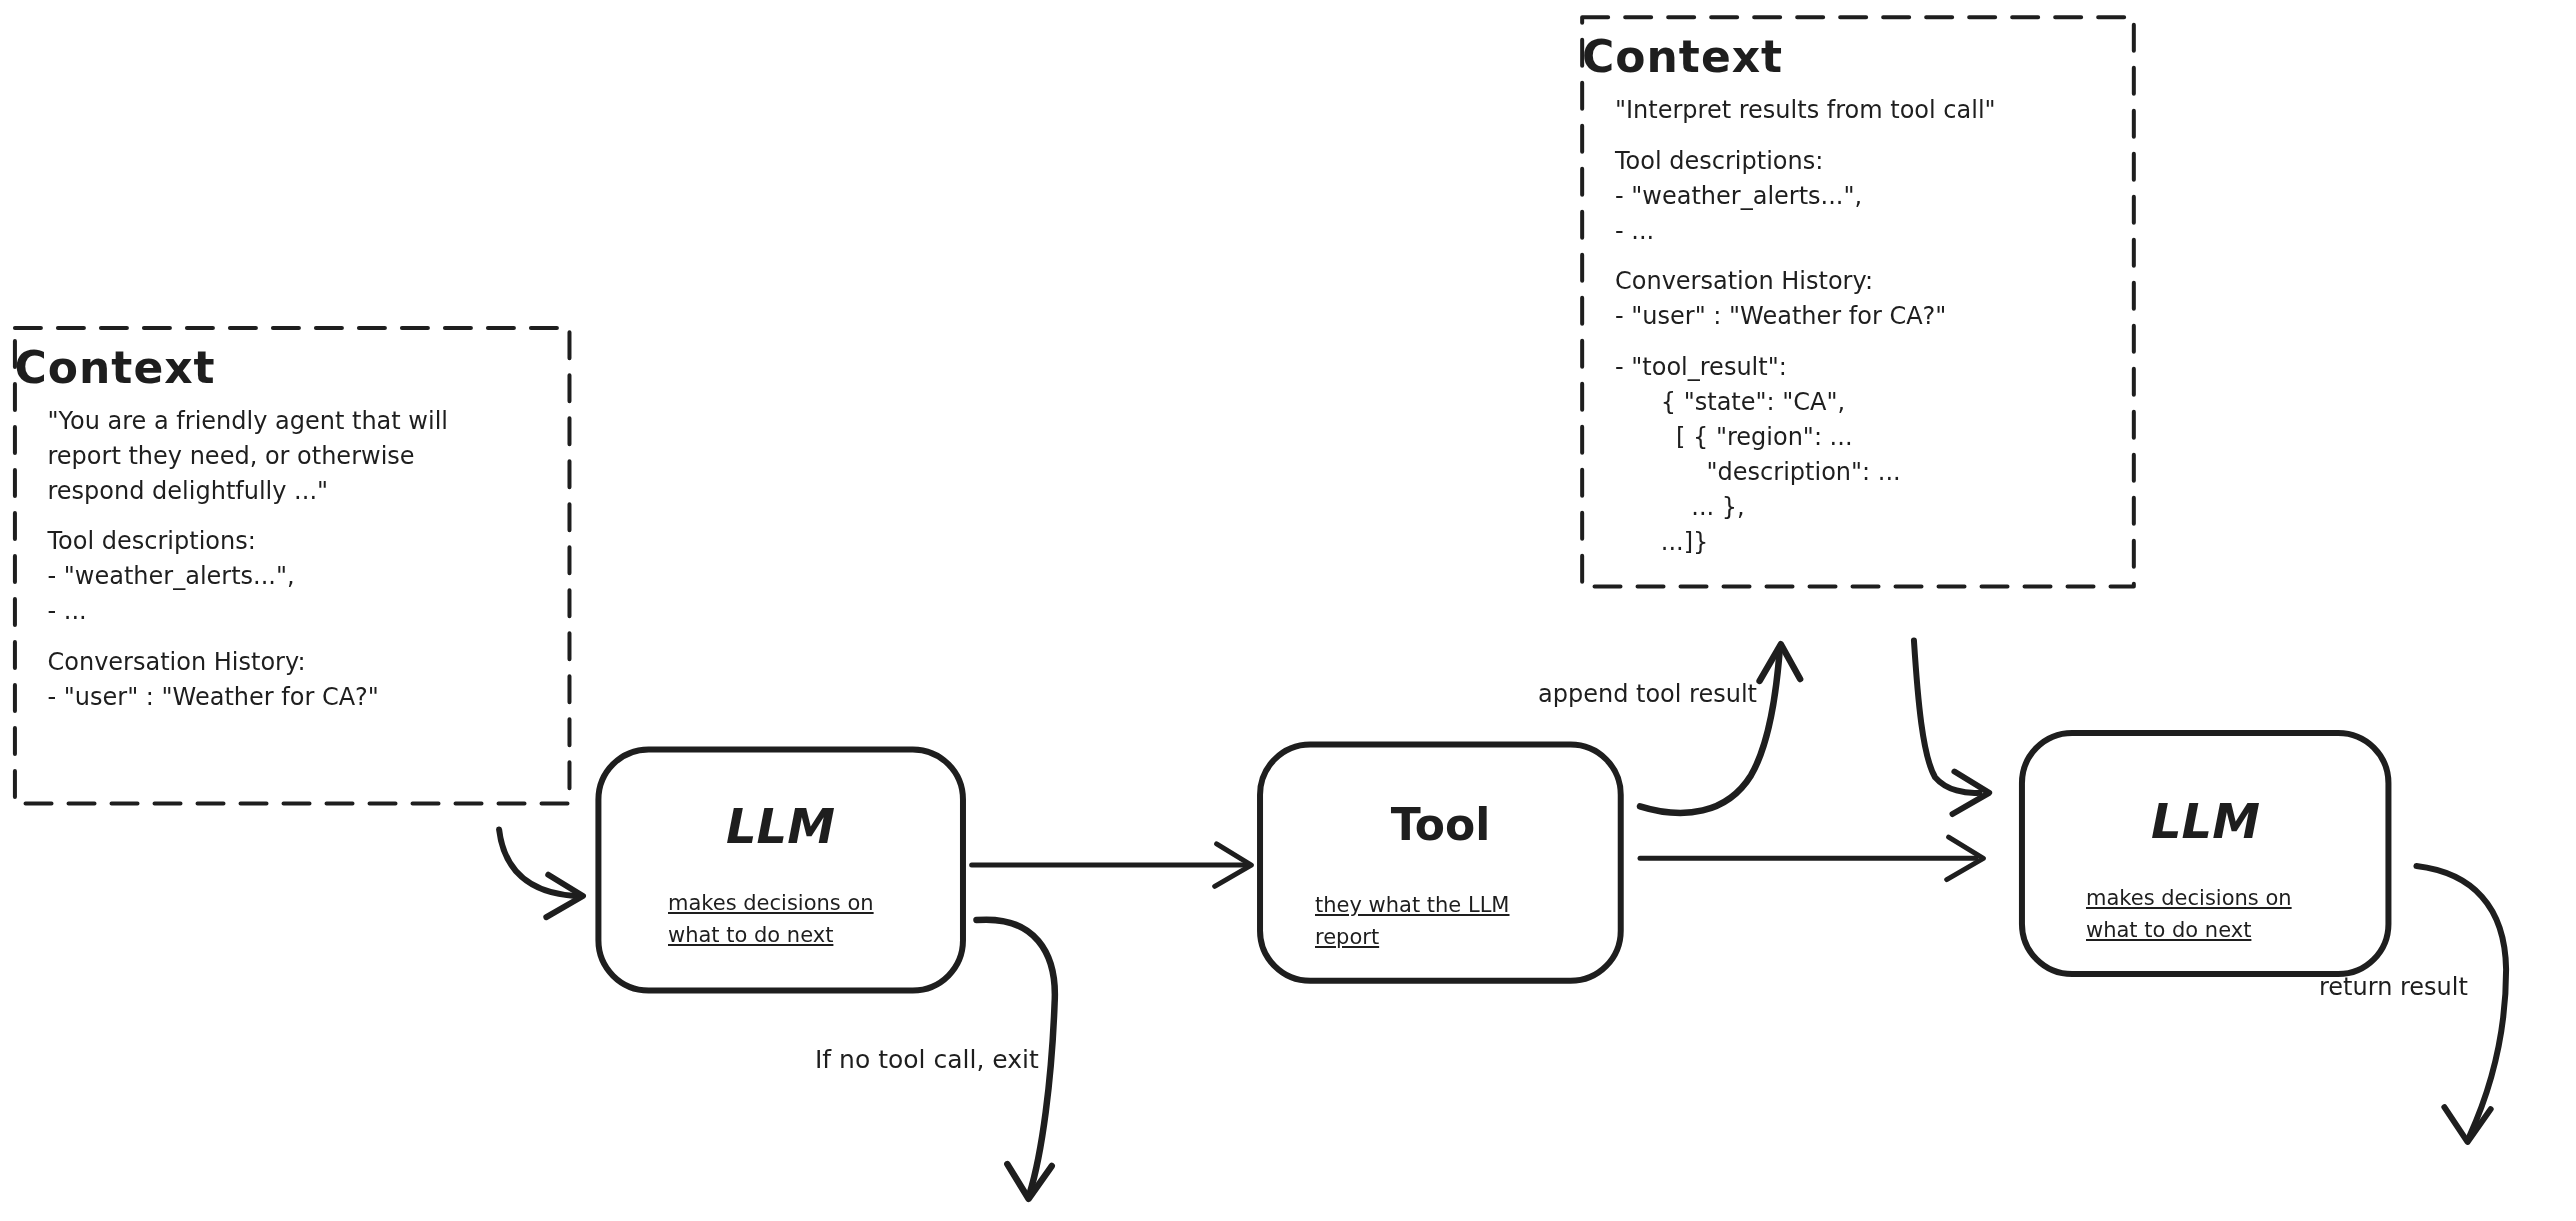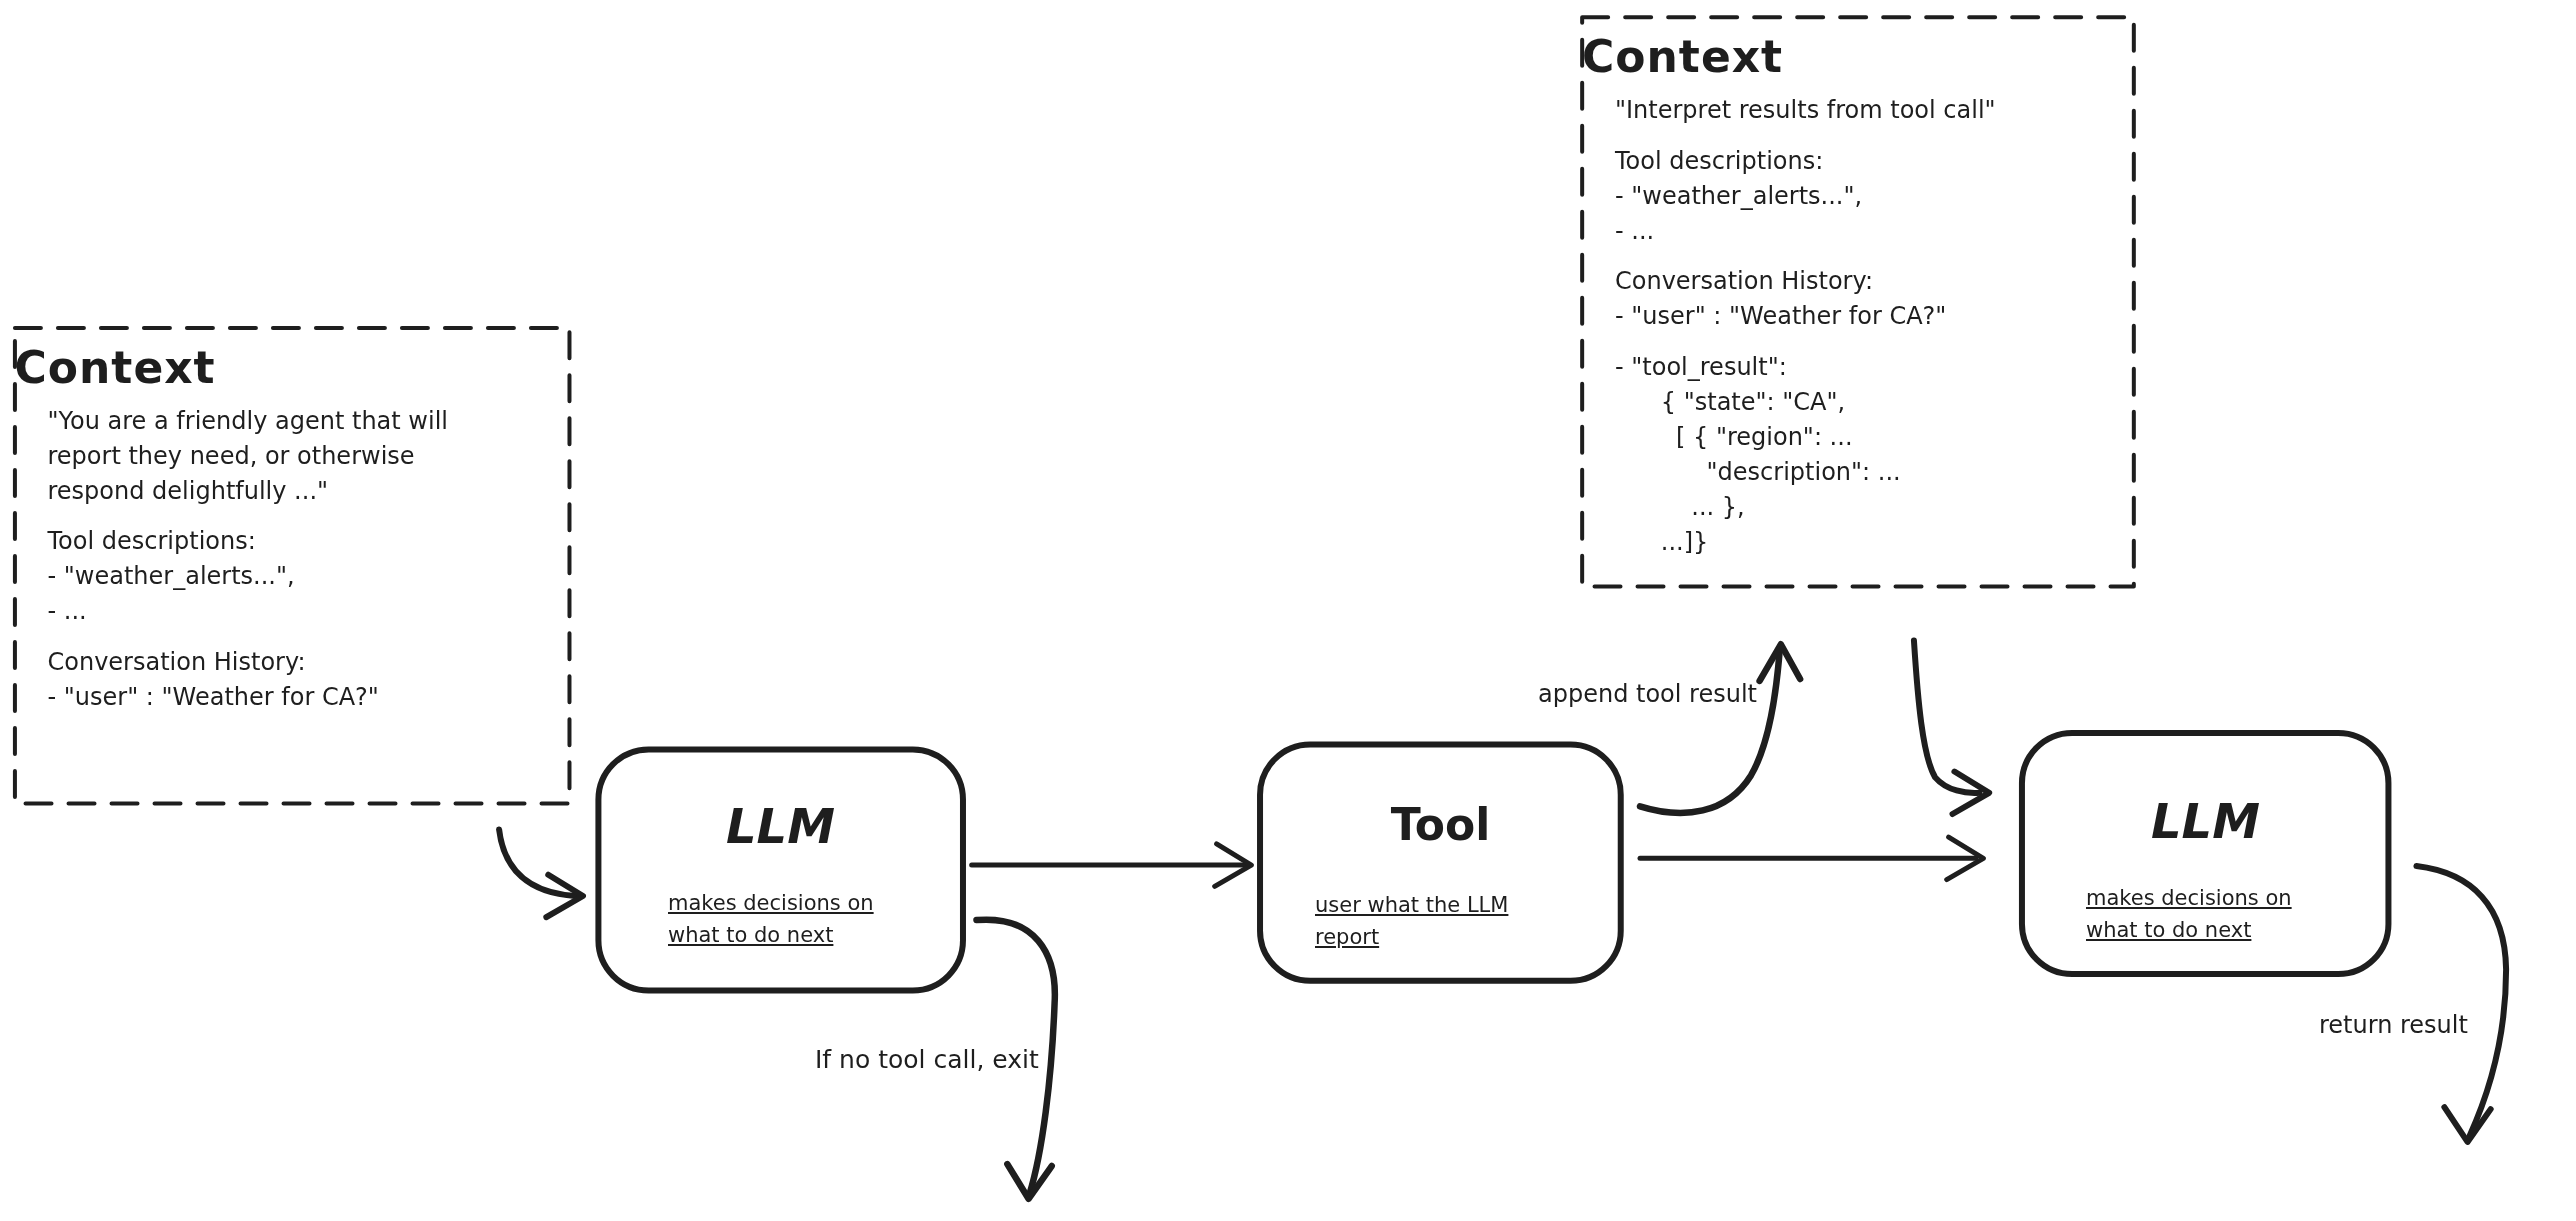--- a/index.html
+++ b/index.html
@@ -51,21 +51,21 @@
   #node-llm-2 .node-title { margin-top: 60px; }
 
   #node-llm-1 .node-sub { padding-left: 70px; }
   #node-tool  .node-sub { padding-left: 55px; margin-top: 39px; }
   #node-llm-2 .node-sub { padding-left: 64px; }
 
   
   .edge-label { position: absolute; font-size: 25px; white-space: nowrap; }
   #label-append { left: 1538px; top: 680px;  font-size: 24px; }
   #label-exit   { left: 815px;  top: 1045px; }
-  #label-return { left: 2319px; top: 1011px; font-size: 24px; }
+  #label-return { left: 2319px; top: 973px; font-size: 24px; }
 </style>
 </head>
 <body>
 
 <div class="canvas">
 
   <svg class="art" viewBox="0 0 2670 1266" fill="none" stroke="#1e1e1e" stroke-linecap="round" stroke-linejoin="round">
 
     <rect x="15" y="340" width="575" height="493" stroke-width="4" stroke-dasharray="26 17"></rect>
     <rect x="1640" y="18" width="572" height="590" stroke-width="4" stroke-dasharray="26 17"></rect>
@@ -151,21 +151,21 @@
     <div class="node-title italic">LLM</div>
     <div class="node-sub">
         <div>makes decisions on</div>
         <div>what to do next</div>
       </div>
   </div>
 
   <div class="node" id="node-tool">
     <div class="node-title upright">Tool</div>
     <div class="node-sub">
-        <div>user what the LLM</div>
+        <div>they what the LLM</div>
         <div>report</div>
       </div>
   </div>
 
   <div class="node" id="node-llm-2">
     <div class="node-title italic">LLM</div>
     <div class="node-sub">
         <div>makes decisions on</div>
         <div>what to do next</div>
       </div>

